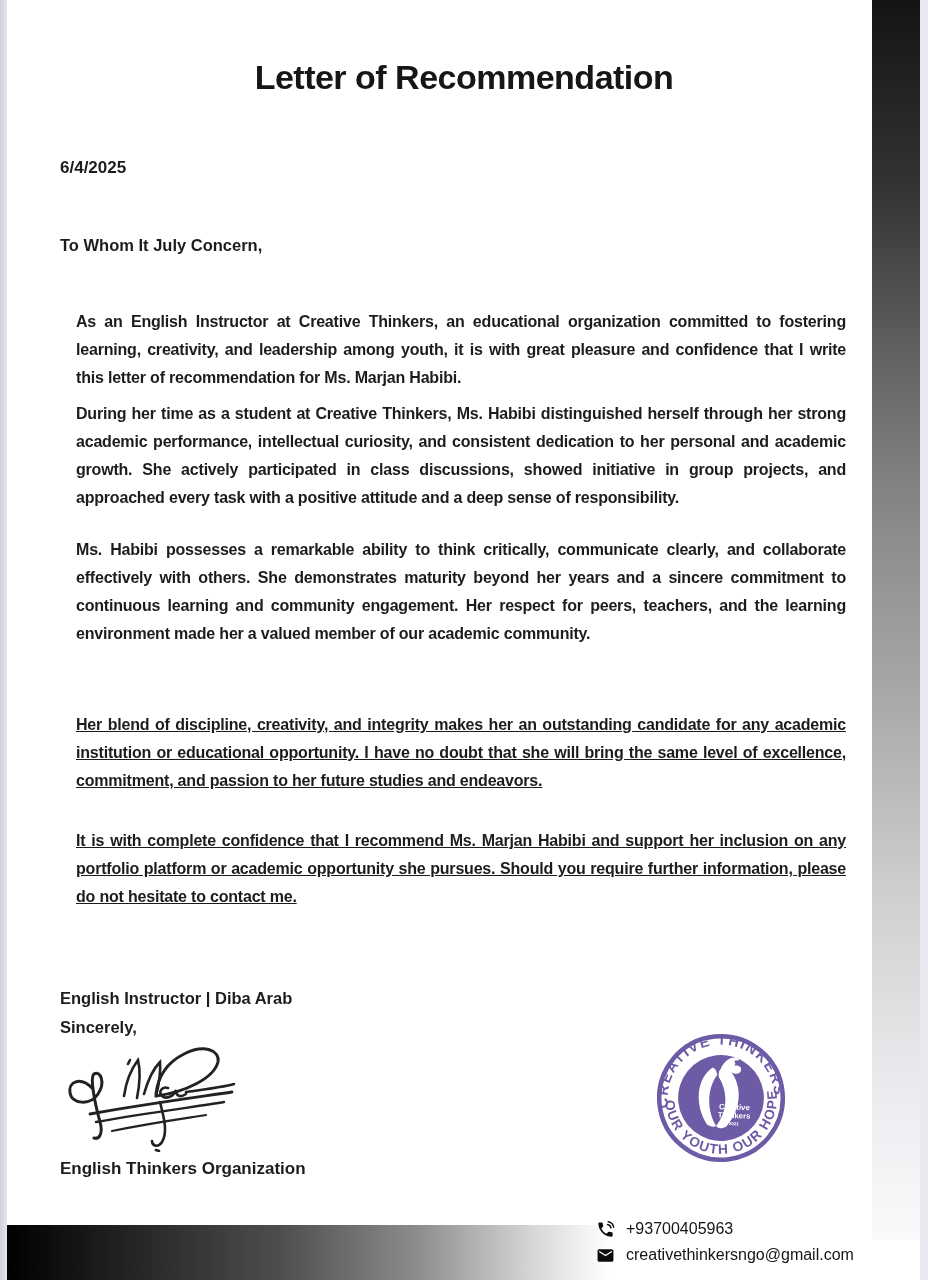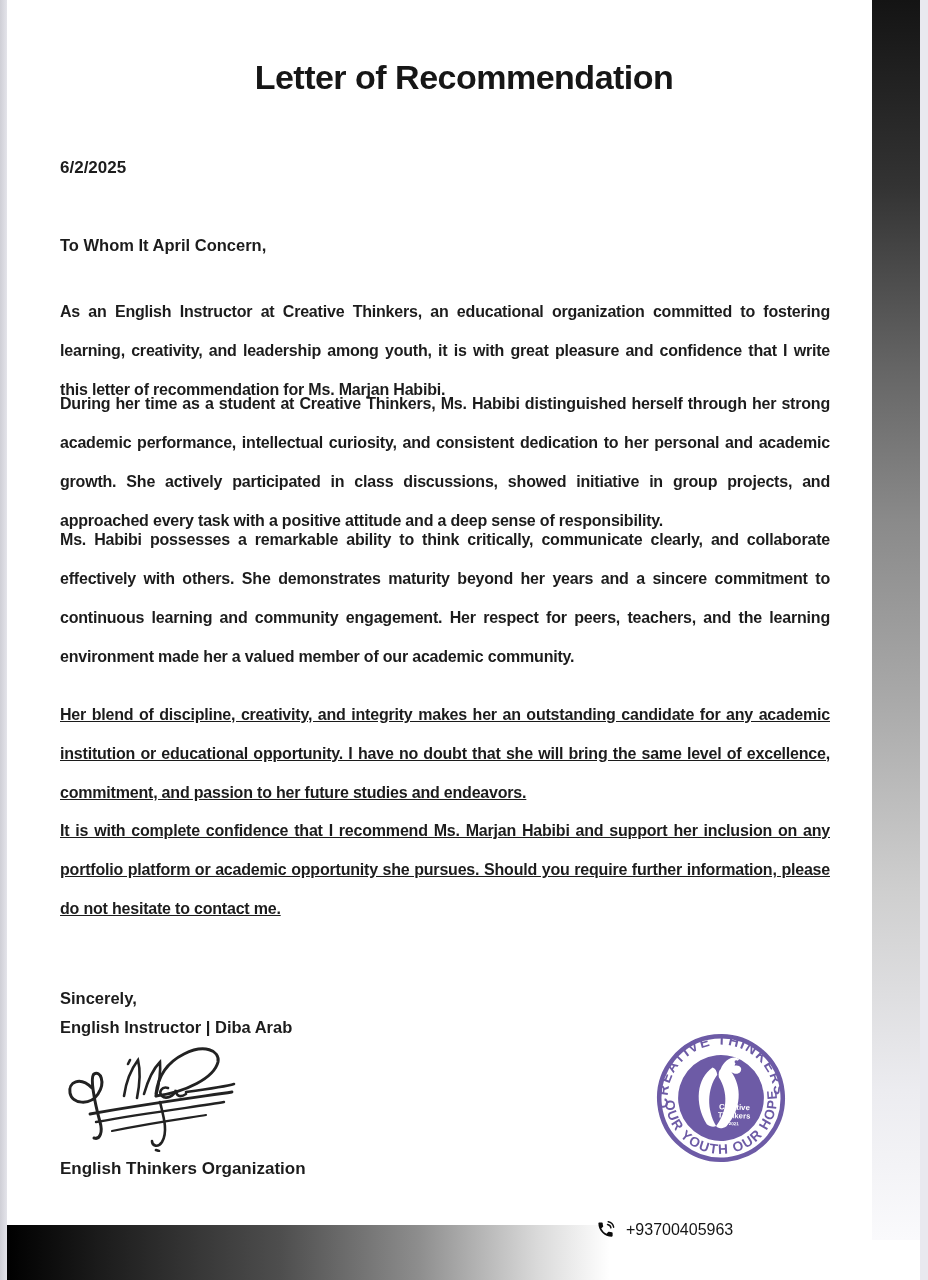--- a/index.html
+++ b/index.html
@@ -34,23 +34,23 @@
   }
   .date-line{
     position:absolute;top:158px;left:60px;
     font-size:17px;font-weight:700;
   }
   .salutation{
     position:absolute;top:236px;left:60px;
     font-size:16.5px;font-weight:700;
   }
   .para{
-    position:absolute;left:60px;width:770px;margin:0;
+    position:absolute;left:60px;width:770px;margin:16px;
     font-size:16px;font-weight:700;letter-spacing:-0.2px;
-    line-height:39px;text-align:justify;color:#1c1c1c;
+    line-height:28px;text-align:justify;color:#1c1c1c;
   }
   .p1{top:292px;} .p2{top:384px;} .p3{top:520px;} .p4{top:695px;text-decoration:underline;} .p5{top:811px;text-decoration:underline;}
 
   .closing{
     position:absolute;top:984px;left:60px;
     font-size:16.5px;font-weight:700;line-height:29px;
   }
   .signature{
     position:absolute;left:56px;top:1030px;width:200px;height:122px;
   }
@@ -62,44 +62,44 @@
   .logo{
     position:absolute;left:655px;top:1033px;width:132px;height:130px;
     transform:rotate(-6deg);
   }
 
   .contact{
     position:absolute;left:596px;top:1220px;z-index:4;
     display:flex;flex-direction:column;gap:7px;
     font-size:16px;font-weight:400;color:#151515;
   }
-  .contact-row{display:flex;align-items:center;gap:11px;}
+  .contact-row{display:flex;gap:11px;}
   .contact-row svg{flex:0 0 auto;}
 </style>
 </head>
 <body>
 
 <div class="shade-right"></div>
 <div class="shade-bottom"></div>
 <div class="edge-left"></div>
 <div class="edge-right-outer"></div>
 
 <div class="page-title">Letter of Recommendation</div>
-<div class="date-line">6/2/2025</div>
-<div class="salutation">To Whom It April Concern,</div>
+<div class="date-line">6/4/2025</div>
+<div class="salutation">To Whom It July Concern,</div>
 
 <p class="para p1">As an English Instructor at Creative Thinkers, an educational organization committed to fostering learning, creativity, and leadership among youth, it is with great pleasure and confidence that I write this letter of recommendation for Ms. Marjan Habibi.</p>
 <p class="para p2">During her time as a student at Creative Thinkers, Ms. Habibi distinguished herself through her strong academic performance, intellectual curiosity, and consistent dedication to her personal and academic growth. She actively participated in class discussions, showed initiative in group projects, and approached every task with a positive attitude and a deep sense of responsibility.</p>
 <p class="para p3">Ms. Habibi possesses a remarkable ability to think critically, communicate clearly, and collaborate effectively with others. She demonstrates maturity beyond her years and a sincere commitment to continuous learning and community engagement. Her respect for peers, teachers, and the learning environment made her a valued member of our academic community.</p>
 <p class="para p4">Her blend of discipline, creativity, and integrity makes her an outstanding candidate for any academic institution or educational opportunity. I have no doubt that she will bring the same level of excellence, commitment, and passion to her future studies and endeavors.</p>
 <p class="para p5">It is with complete confidence that I recommend Ms. Marjan Habibi and support her inclusion on any portfolio platform or academic opportunity she pursues. Should you require further information, please do not hesitate to contact me.</p>
 
 <div class="closing">
+  <div>English Instructor | Diba Arab</div>
   <div>Sincerely,</div>
-  <div>English Instructor | Diba Arab</div>
 </div>
 
 <svg class="signature" viewBox="0 0 200 122" fill="none" stroke="#222" stroke-width="3" stroke-linecap="round">
 
   <path d="M36,58 C24,46 12,52 14,63 C16,74 34,76 42,64 C50,52 44,40 38,44 C34,47 38,70 44,92 C47,102 44,110 38,108"></path>
 
   <path d="M68,66 C70,52 76,38 82,30 C85,42 83,58 81,68" stroke-width="2.6"></path>
   <path d="M88,64 C92,50 98,38 104,32 C105,44 102,58 100,66" stroke-width="2.6"></path>
   <path d="M72,34 L74,30" stroke-width="2.6"></path>
 
@@ -146,13 +146,19 @@
 
 <div class="contact">
   <div class="contact-row">
     <svg width="19" height="19" viewBox="0 0 24 24">
       <path fill="#0b0b0b" d="M6.62 10.79a15.05 15.05 0 0 0 6.59 6.59l2.2-2.2c.27-.27.67-.36 1.02-.24 1.12.37 2.33.57 3.57.57.55 0 1 .45 1 1V20c0 .55-.45 1-1 1C10.61 21 3 13.39 3 4c0-.55.45-1 1-1h3.5c.55 0 1 .45 1 1 0 1.25.2 2.45.57 3.57.11.35.03.74-.25 1.02l-2.2 2.2z"></path>
       <path fill="none" stroke="#0b0b0b" stroke-width="1.8" stroke-linecap="round" d="M14.5 5.6 A5.2 5.2 0 0 1 18.9 10"></path>
       <path fill="none" stroke="#0b0b0b" stroke-width="1.8" stroke-linecap="round" d="M15.4 2.2 A8.6 8.6 0 0 1 22.3 9.1"></path>
     </svg>
     <span>+93700405963</span>
   </div>
+  <div class="contact-row">
+    <svg width="19" height="19" viewBox="0 0 24 24">
+      <path fill="#0b0b0b" d="M20 4H4c-1.1 0-2 .9-2 2v12c0 1.1.9 2 2 2h16c1.1 0 2-.9 2-2V6c0-1.1-.9-2-2-2zm0 4-8 5-8-5V6l8 5 8-5v2z"></path>
+    </svg>
+    <span>creativethinkersngo@gmail.com</span>
+  </div>
 </div>
 
 </body></html>

